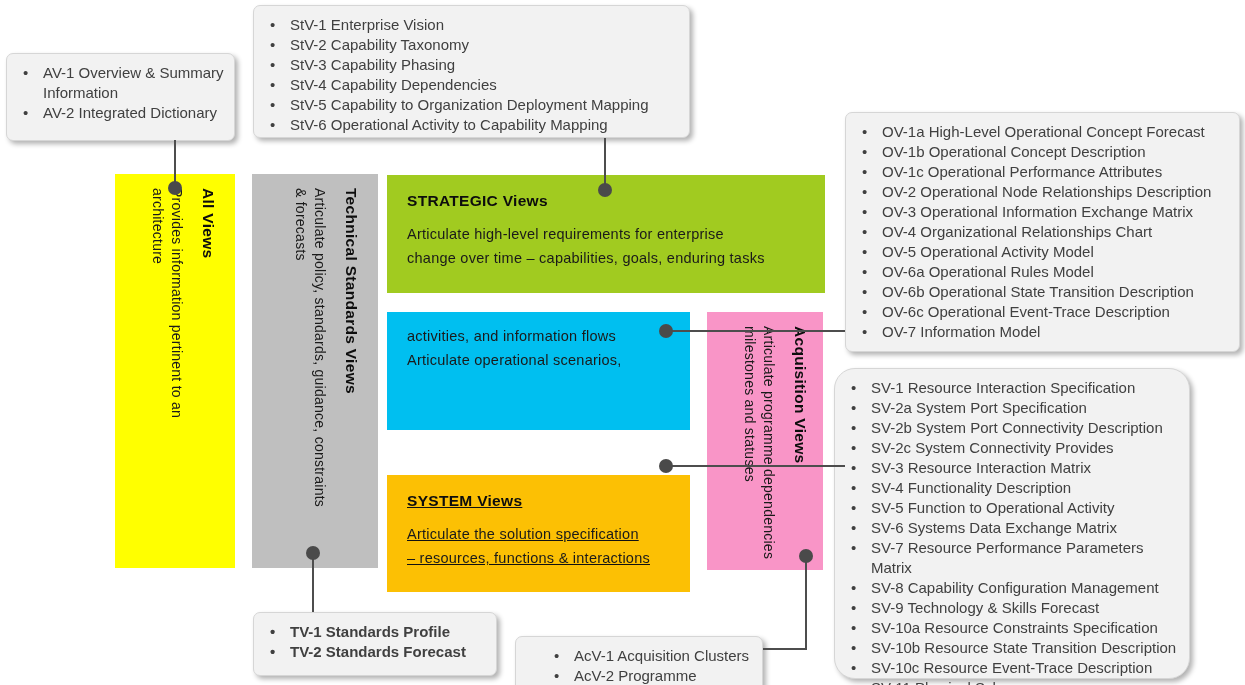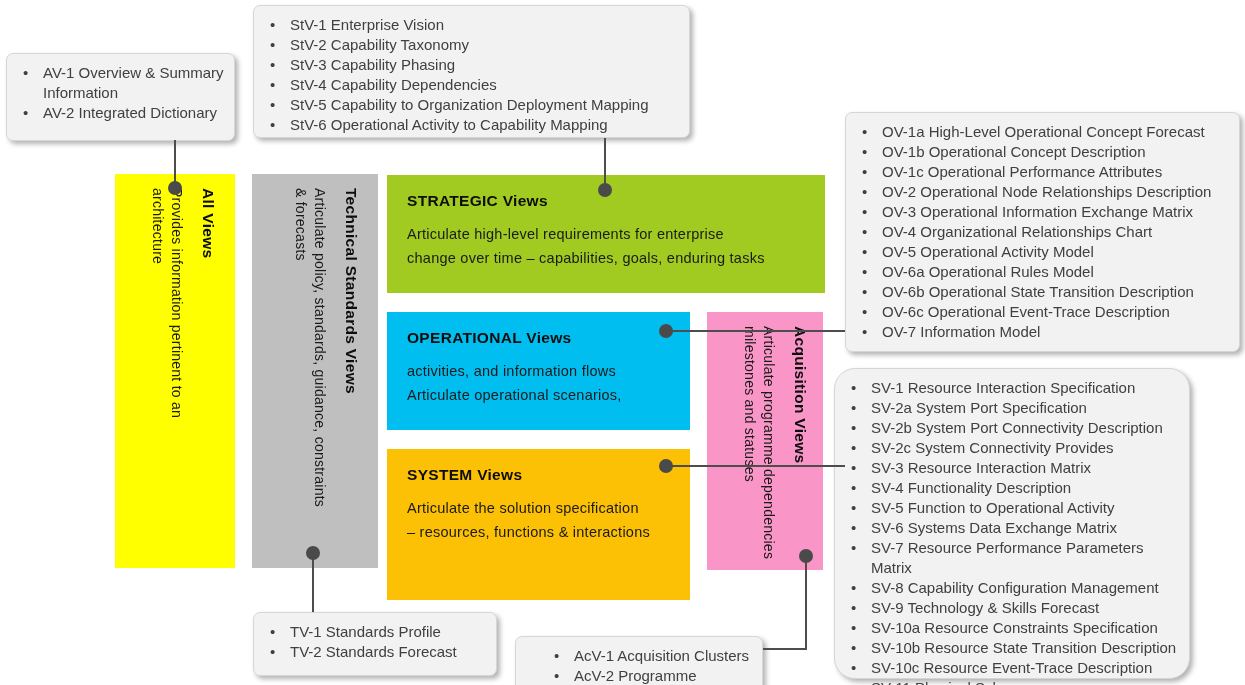--- a/index.html
+++ b/index.html
@@ -87,21 +87,21 @@
         <li>SV-7 Resource Performance Parameters Matrix</li>
         <li>SV-8 Capability Configuration Management</li>
         <li>SV-9 Technology &amp; Skills Forecast</li>
         <li>SV-10a Resource Constraints Specification</li>
         <li>SV-10b Resource State Transition Description</li>
         <li>SV-10c Resource Event-Trace Description</li>
         <li>SV-11 Physical Schema</li>
       </ul>
   </div>
 
-  <div class="callout" style="left:253px;top:612px;width:244px;height:64px;">
+  <div class="callout" style="left:253px;top:612px;width:244px;height:64px;font-weight:bold;">
     <ul>
         <li>TV-1 Standards Profile</li>
         <li>TV-2 Standards Forecast</li>
       </ul>
   </div>
 
   <div class="callout" style="left:515px;top:636px;width:248px;height:72px;padding-left:28px;">
     <ul>
         <li>AcV-1 Acquisition Clusters</li>
         <li>AcV-2 Programme Timelines</li>
@@ -131,28 +131,27 @@
 
   <div class="block" style="left: 387px; top: 175px; width: 438px; height: 118px; background-color: rgb(161, 203, 32);">
     <div class="btitle">STRATEGIC Views</div>
     <div class="bdesc">
       <div>Articulate high-level requirements for enterprise</div>
       <div>change over time – capabilities, goals, enduring tasks</div>
     </div>
   </div>
 
   <div class="block" style="left: 387px; top: 312px; width: 303px; height: 118px; background-color: rgb(0, 191, 240);">
-    <div class="btitle">OPERATIONAL Views</div>
     <div class="bdesc">
       <div>activities, and information flows</div>
       <div>Articulate operational scenarios,</div>
     </div>
   </div>
 
-  <div class="block" style="left: 387px; top: 449px; width: 303px; height: 151px; background-color: rgb(252, 192, 4);">
+  <div class="block" style="left: 387px; top: 475px; width: 303px; height: 117px; background-color: rgb(252, 192, 4); text-decoration: underline;">
     <div class="btitle">SYSTEM Views</div>
     <div class="bdesc">
       <div>Articulate the solution specification</div>
       <div>– resources, functions &amp; interactions</div>
     </div>
   </div>
 
   <div class="line" style="left:174px;top:140px;width:2px;height:48px;"></div>
   <div class="line" style="left:604px;top:138px;width:2px;height:53px;"></div>
   <div class="line" style="left:665px;top:330px;width:180px;height:2px;"></div>

